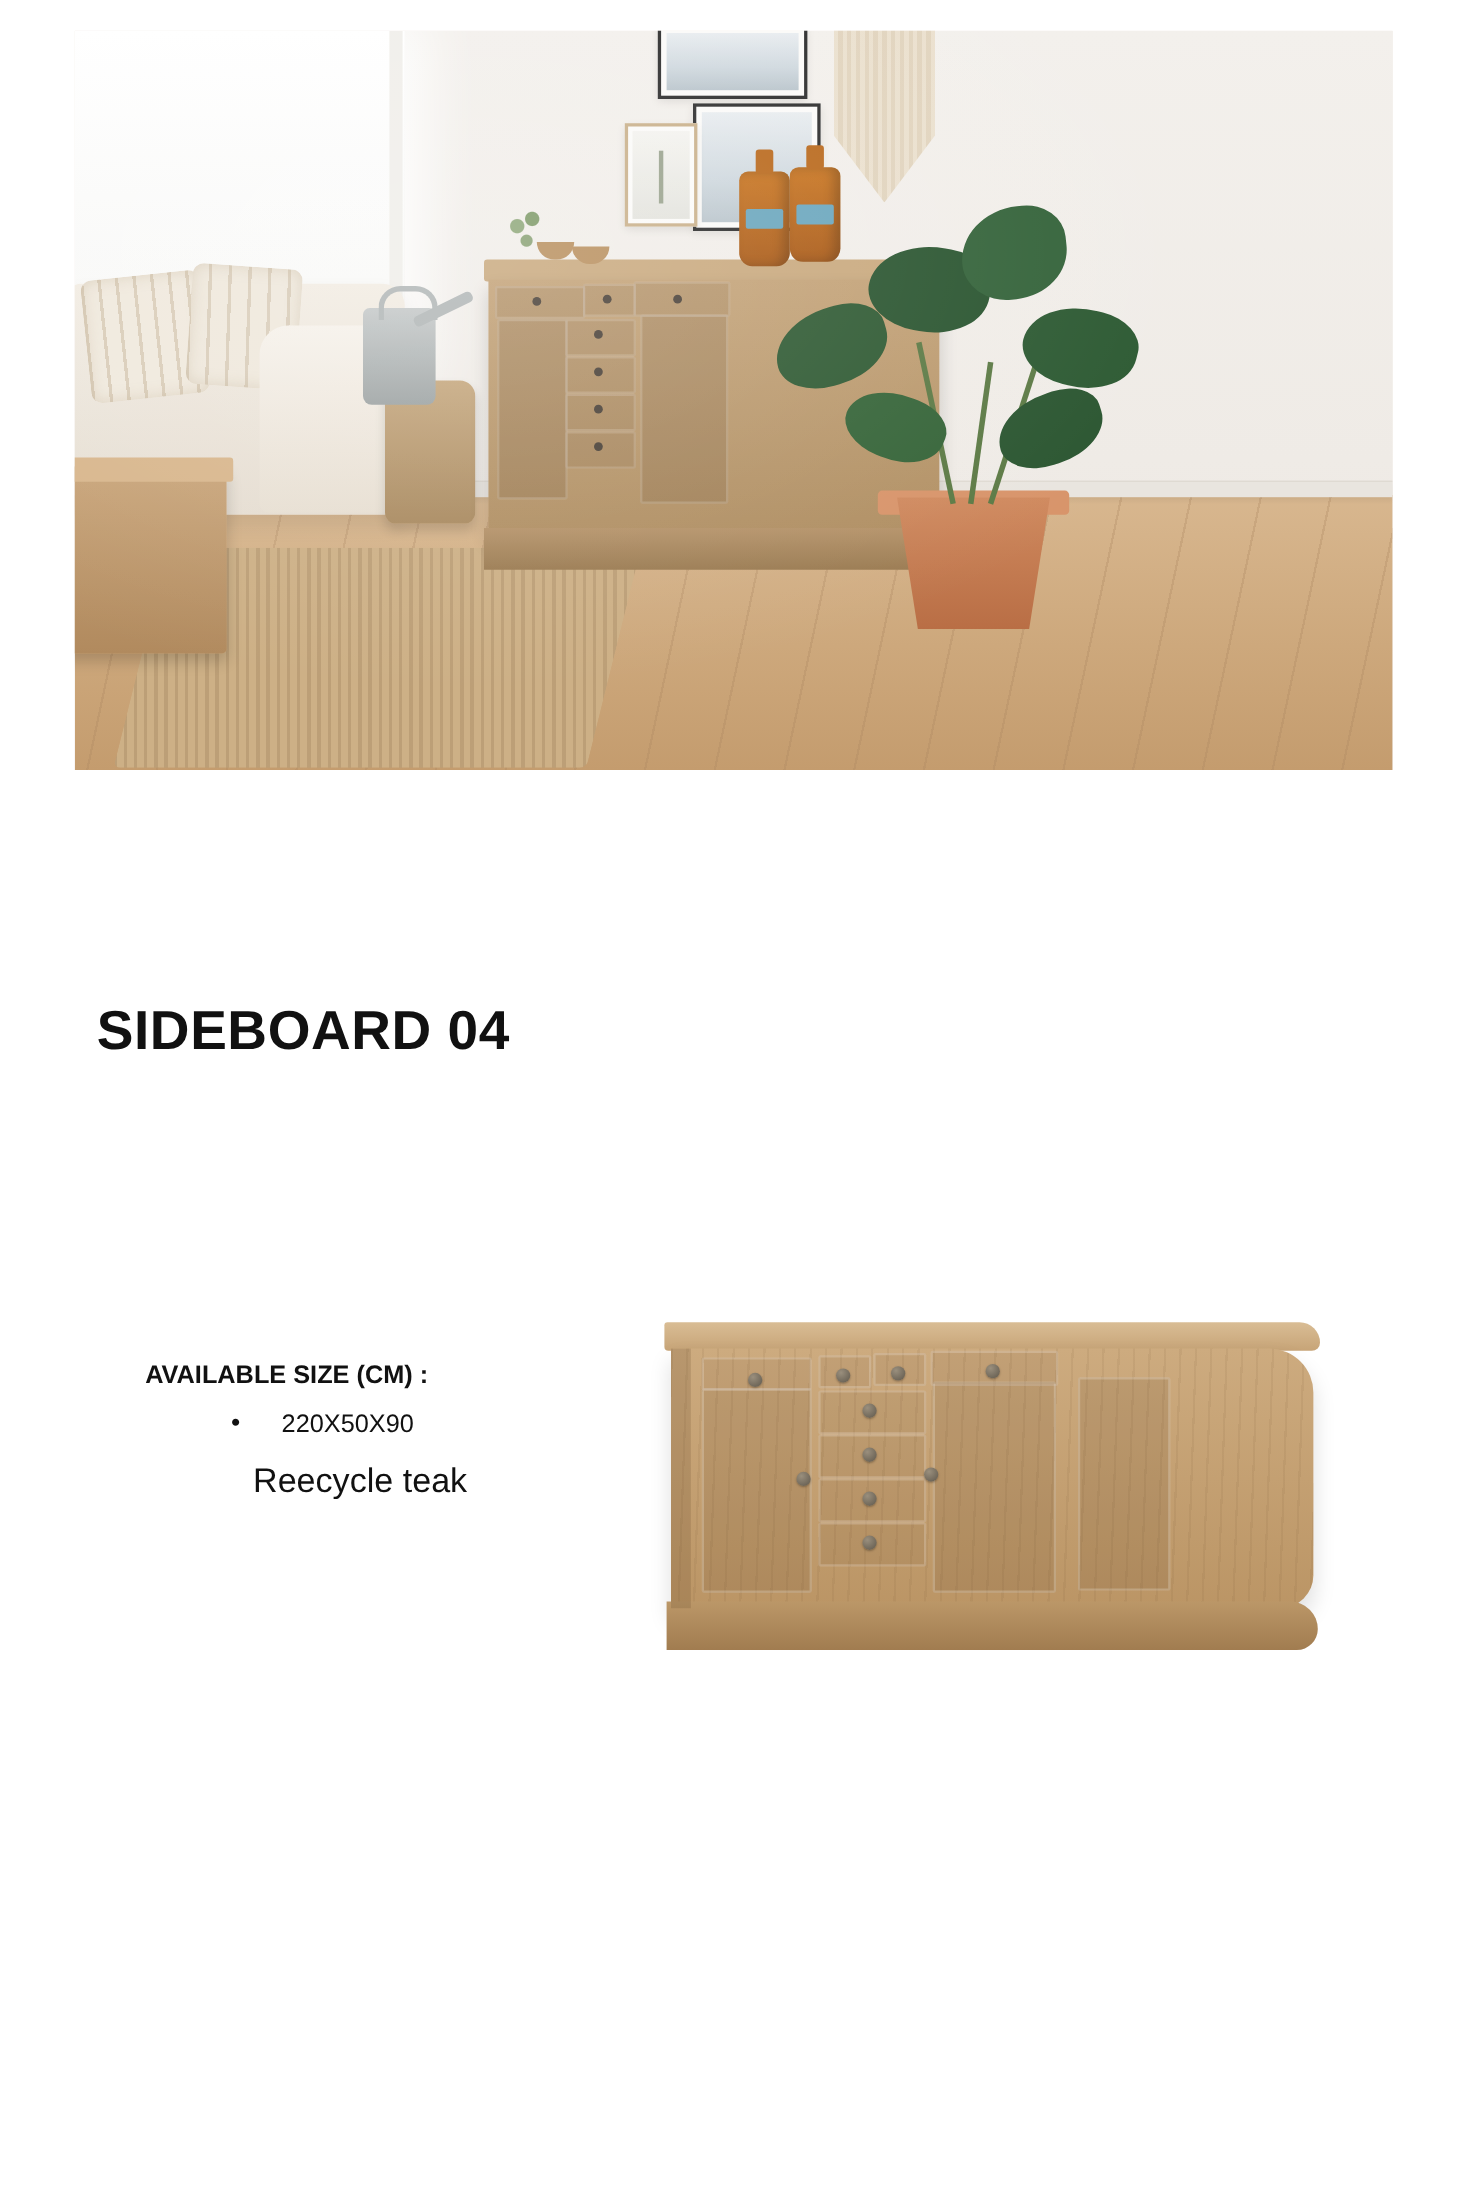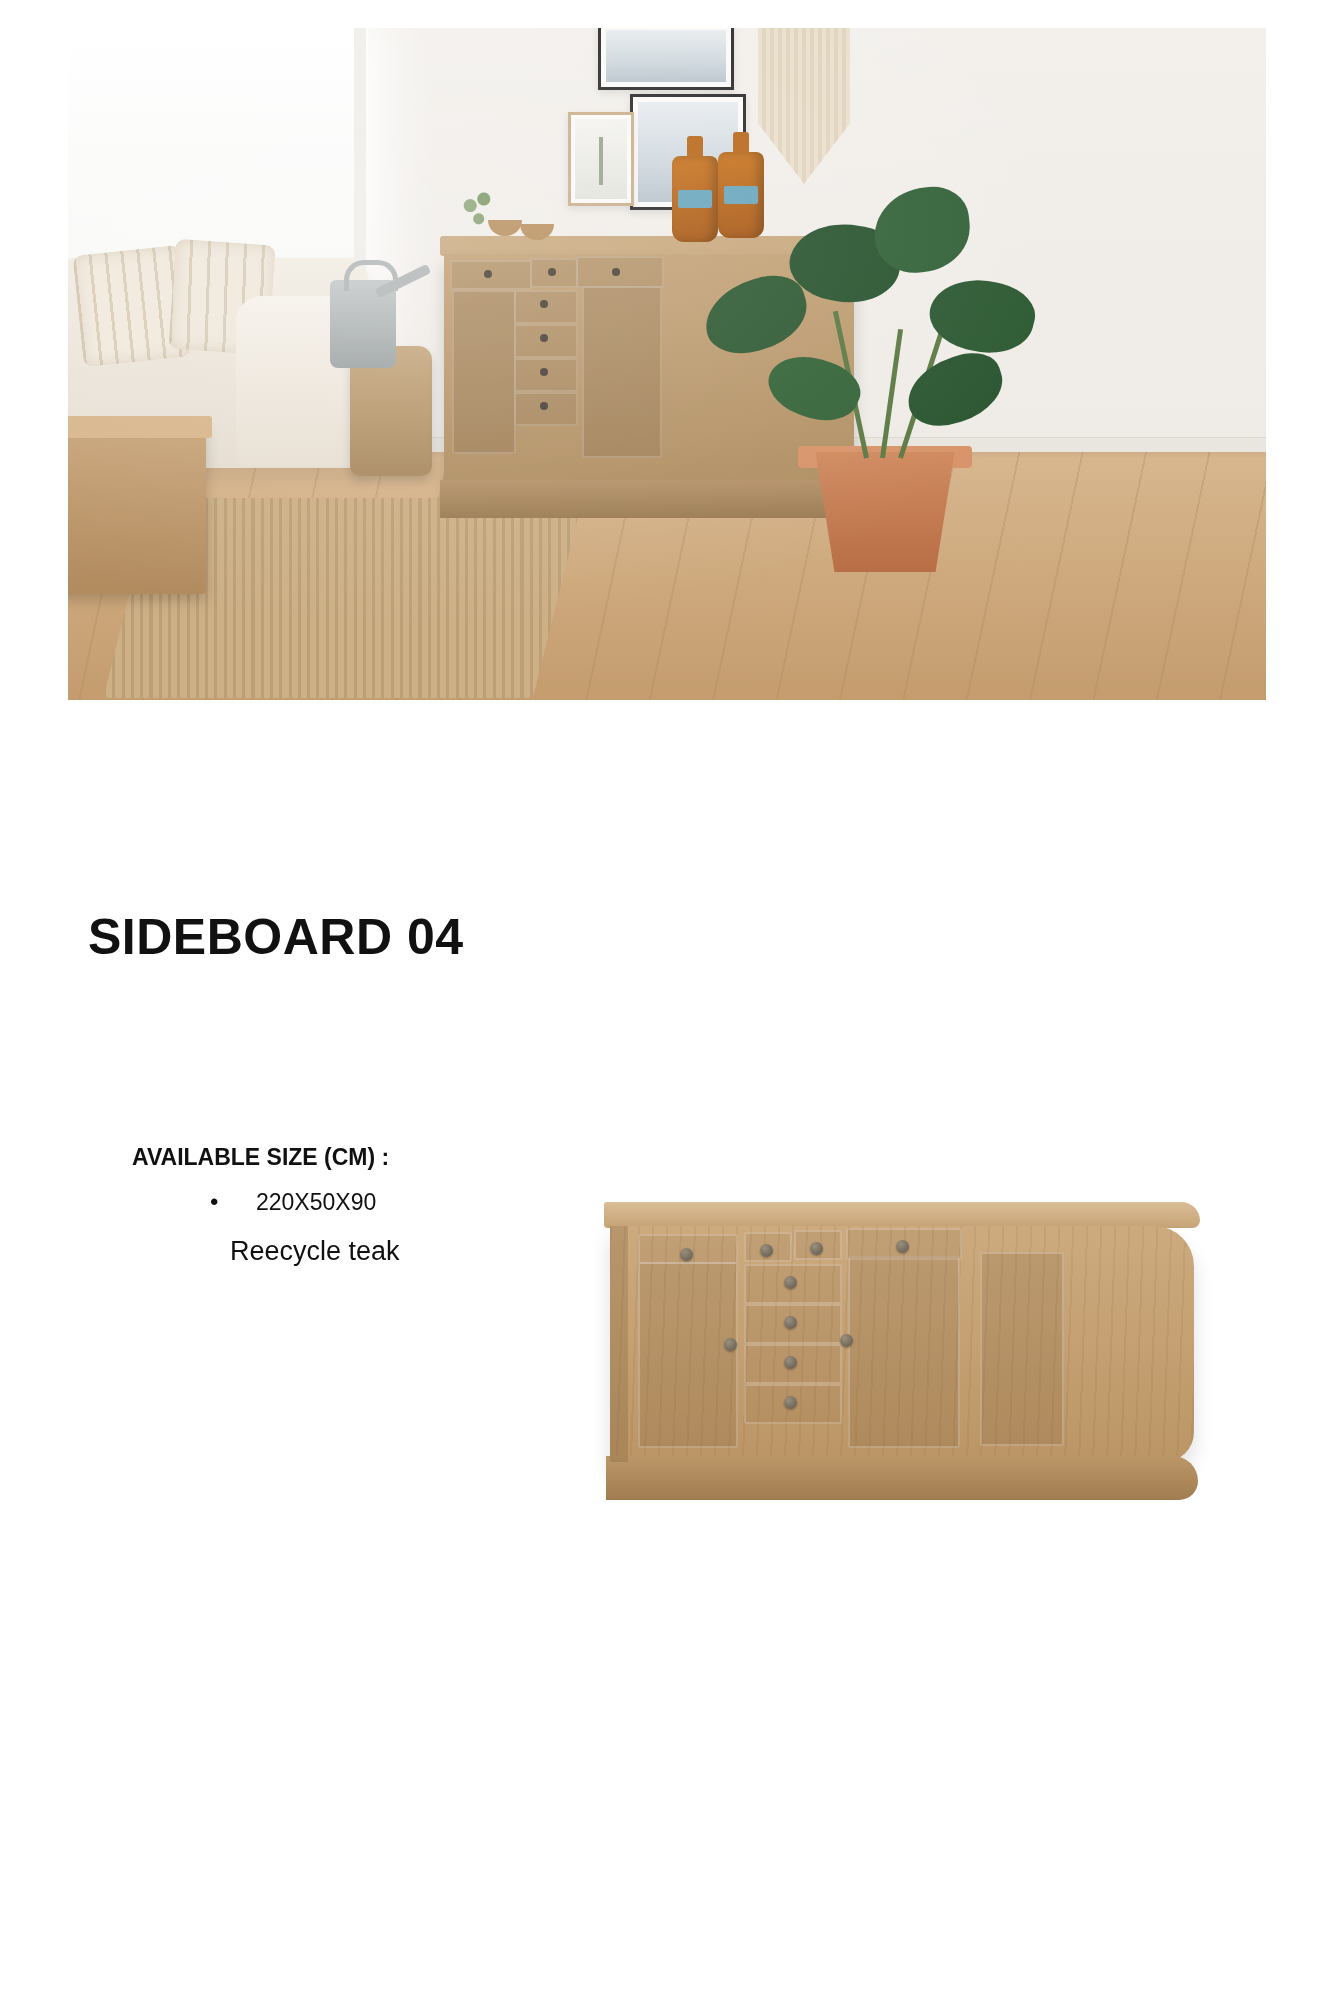--- a/index.html
+++ b/index.html
@@ -321,21 +321,21 @@
     font-weight: bold;
     letter-spacing: .5px;
     color: #111111;
     white-space: nowrap;
   }
 
   
   .specs {
     position: absolute;
     left: 88px;
-    top: 1144px;
+    top: 1236px;
     width: 460px;
   }
   .spec-label {
     font-size: 23px;
     font-weight: bold;
     color: #111111;
   }
   .spec-label.size  { margin-left: 44px; }
   .spec-label.mat   { margin-left: 44px; margin-top: 212px; }
   .spec-list {
@@ -349,21 +349,21 @@
     line-height: 1.5;
   }
   .spec-list li::before {
     content: "\2022";
     position: absolute;
     left: -46px;
     top: -1px;
     font-size: 24px;
   }
   .spec-value {
-    font-size: 27px;
+    font-size: 31px;
     margin-top: 16px;
     padding-left: 142px;
   }
 
   
   .product {
     position: absolute;
     left: 598px;
     top: 1198px;
     width: 610px;

